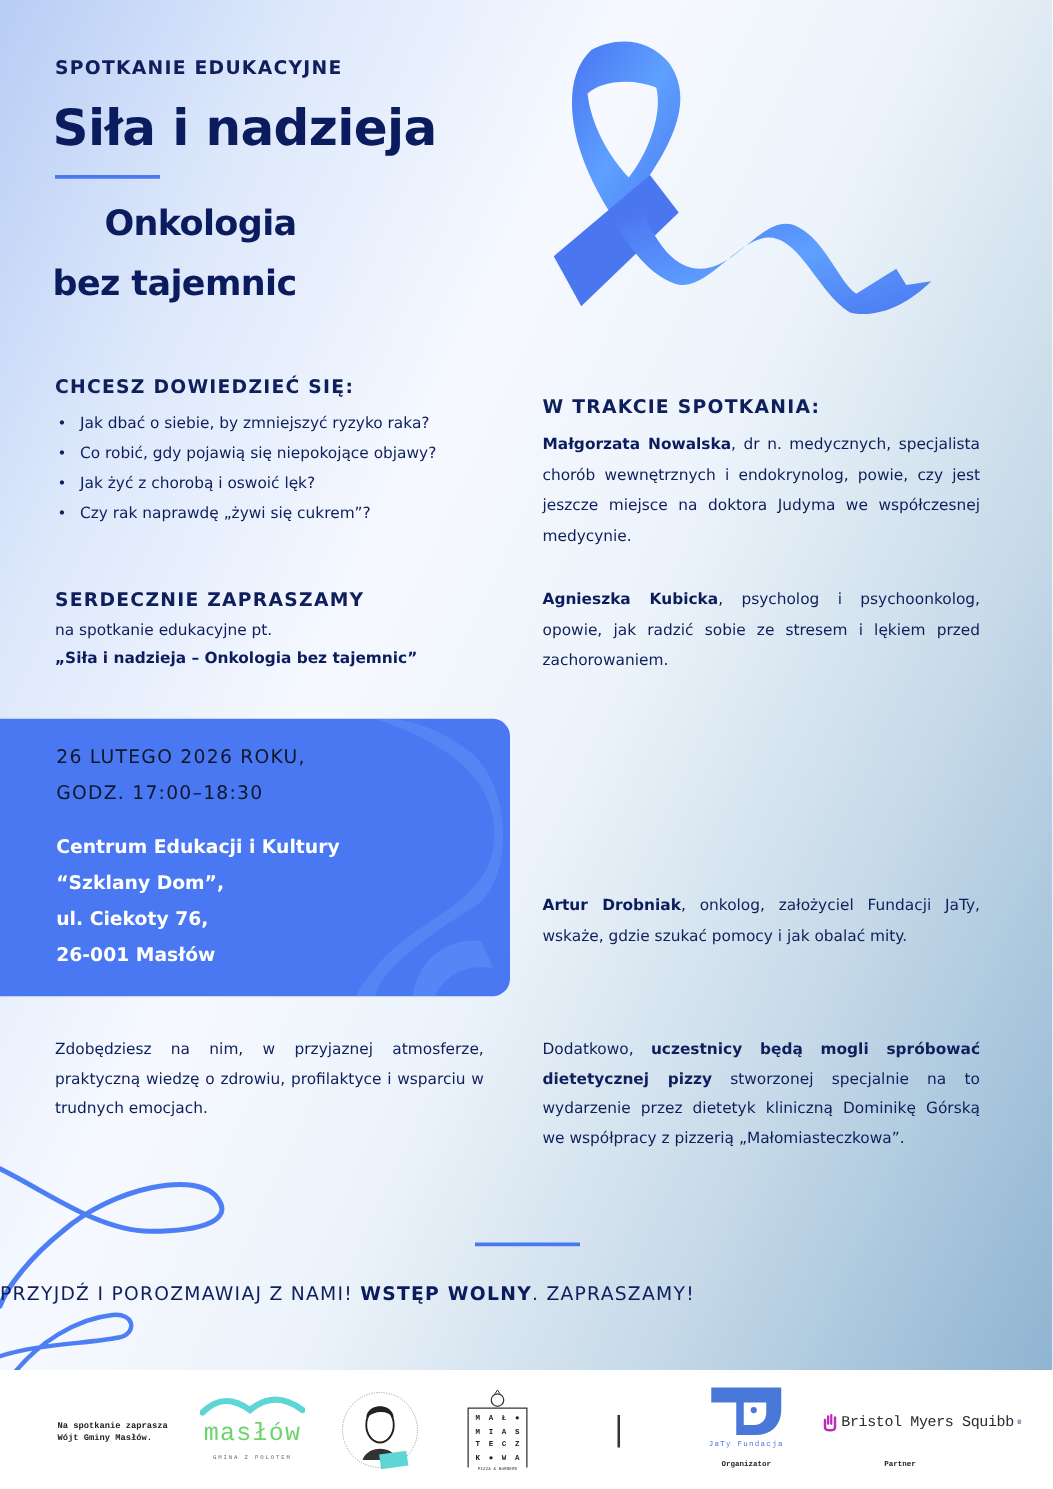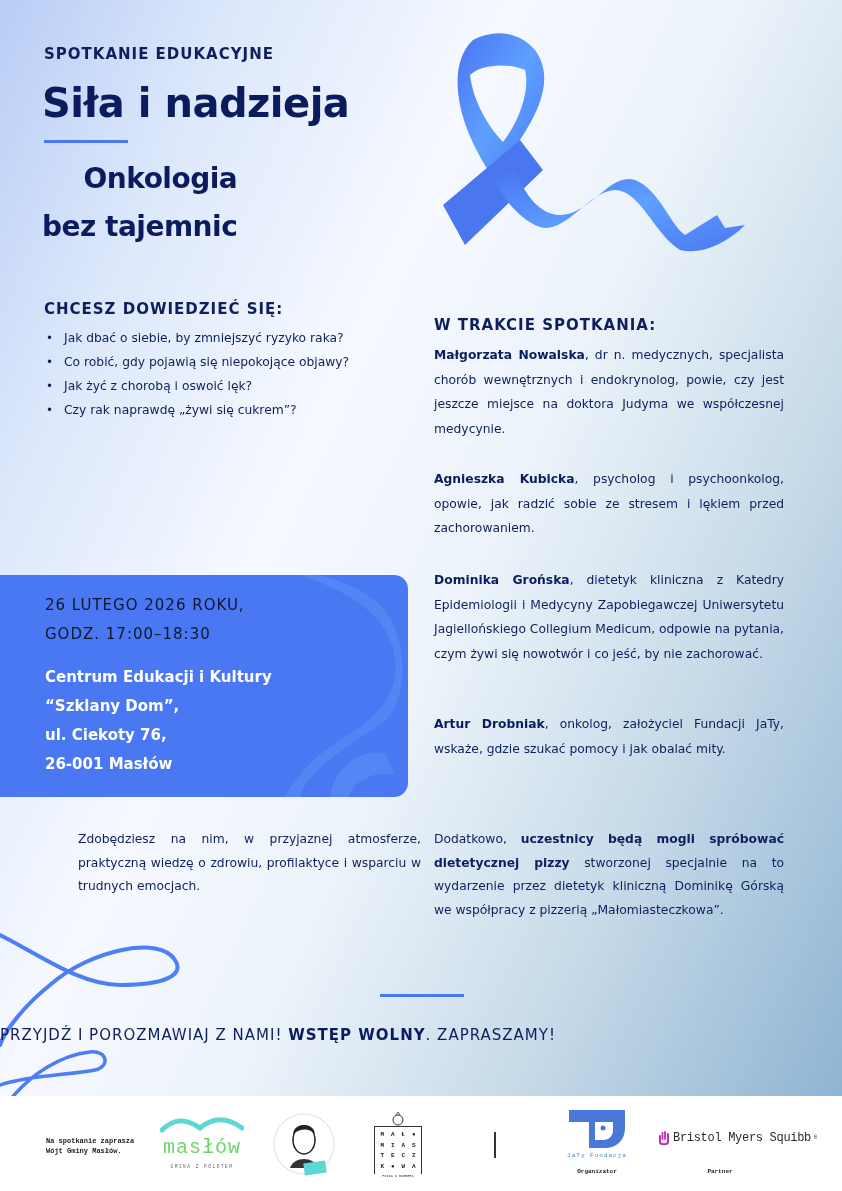--- a/index.html
+++ b/index.html
@@ -59,21 +59,21 @@
   .event-venue {
     position: absolute; left: 45px; top: 88px; font-size: 15px; line-height: 29px; color: #ffffff; font-weight: bold;
   }
 
   .right-col { position: absolute; left: 434px; width: 350px; }
   .speaker { font-size: 12.3px; line-height: 24.5px; color: #0f1f5c; text-align: justify; }
   .speaker b { color: #0b1c5e; }
 
   .gain-text {
     position: absolute; left: 44px; top: 828px; width: 343px;
-    font-size: 12.3px; line-height: 23.5px; color: #0f1f5c; text-align: justify; margin-left: 34px;
+    font-size: 12.3px; line-height: 23.5px; color: #0f1f5c; text-align: justify;
   }
   .extra-text {
     position: absolute; left: 434px; top: 828px; width: 350px;
     font-size: 12.3px; line-height: 23.5px; color: #0f1f5c; text-align: justify;
   }
 
   .swirl { position: absolute; left: 0; top: 930px; width: 190px; height: 170px; }
 
   .bottom-rule { position: absolute; left: 380px; top: 994px; width: 84px; height: 3px; background: #4a78f0; }
   .cta {
@@ -137,20 +137,25 @@
   <div class="left-col" style="top:300px;">
     <div class="section-head">CHCESZ DOWIEDZIEĆ SIĘ:</div>
     <ul class="bullets">
       <li>Jak dbać o siebie, by zmniejszyć ryzyko raka?</li>
       <li>Co robić, gdy pojawią się niepokojące objawy?</li>
       <li>Jak żyć z chorobą i oswoić lęk?</li>
       <li>Czy rak naprawdę „żywi się cukrem”?</li>
     </ul>
   </div>
 
+  <div class="left-col" style="top:471px;">
+    <div class="section-head">SERDECZNIE ZAPRASZAMY</div>
+    <div class="invite-sub">na spotkanie edukacyjne pt.</div>
+    <div class="invite-title">„Siła i nadzieja – Onkologia bez tajemnic”</div>
+  </div>
 
   <div class="event-box">
     <svg class="deco" width="408" height="222" viewBox="0 0 408 222">
       <path d="M300 0 C360 20 400 50 395 100 C390 150 330 160 300 200 C290 212 285 220 285 222 L300 222 C305 200 340 175 380 150 C410 130 410 60 380 30 C360 12 330 0 310 0 Z" fill="#5b8ff7" opacity="0.55"></path>
       <path d="M330 222 C335 190 360 175 385 178 L395 200 C375 195 355 205 348 222 Z" fill="#5b8ff7" opacity="0.6"></path>
     </svg>
     <div class="event-date">
       <div>26 LUTEGO 2026 ROKU,</div>
       <div>GODZ. 17:00–18:30</div>
     </div>
@@ -163,23 +168,20 @@
   </div>
 
   <div class="right-col" style="top:316px;">
     <div class="section-head">W TRAKCIE SPOTKANIA:</div>
   </div>
   <div class="right-col speaker" style="top:343px;">
     <b>Małgorzata Nowalska</b><span>, dr n. medycznych, specjalista chorób wewnętrznych i endokrynolog, powie, czy jest jeszcze miejsce na doktora Judyma we współczesnej medycynie.</span>
   </div>
   <div class="right-col speaker" style="top:467px;">
     <b>Agnieszka Kubicka</b><span>, psycholog i psychoonkolog, opowie, jak radzić sobie ze stresem i lękiem przed zachorowaniem.</span>
-  </div>
-  <div class="right-col speaker" style="top:568px;">
-    <b>Dominika Grońska</b><span>, dietetyk kliniczna z Katedry Epidemiologii i Medycyny Zapobiegawczej Uniwersytetu Jagiellońskiego Collegium Medicum, odpowie na pytania, czym żywi się nowotwór i co jeść, by nie zachorować.</span>
   </div>
   <div class="right-col speaker" style="top:712px;">
     <b>Artur Drobniak</b><span>, onkolog, założyciel Fundacji JaTy, wskaże, gdzie szukać pomocy i jak obalać mity.</span>
   </div>
 
   <div class="gain-text">Zdobędziesz na nim, w przyjaznej atmosferze, praktyczną wiedzę o zdrowiu, profilaktyce i wsparciu w trudnych emocjach.</div>
 
   <div class="extra-text">
     <span>Dodatkowo, </span><b>uczestnicy będą mogli spróbować dietetycznej pizzy</b><span> stworzonej specjalnie na to wydarzenie przez dietetyk kliniczną Dominikę Górską we współpracy z pizzerią „Małomiasteczkowa”.</span>
   </div>

